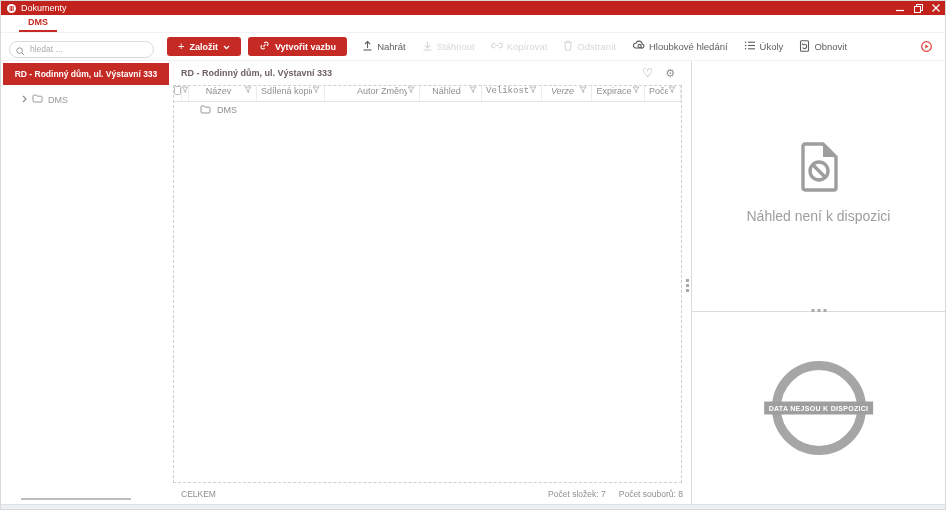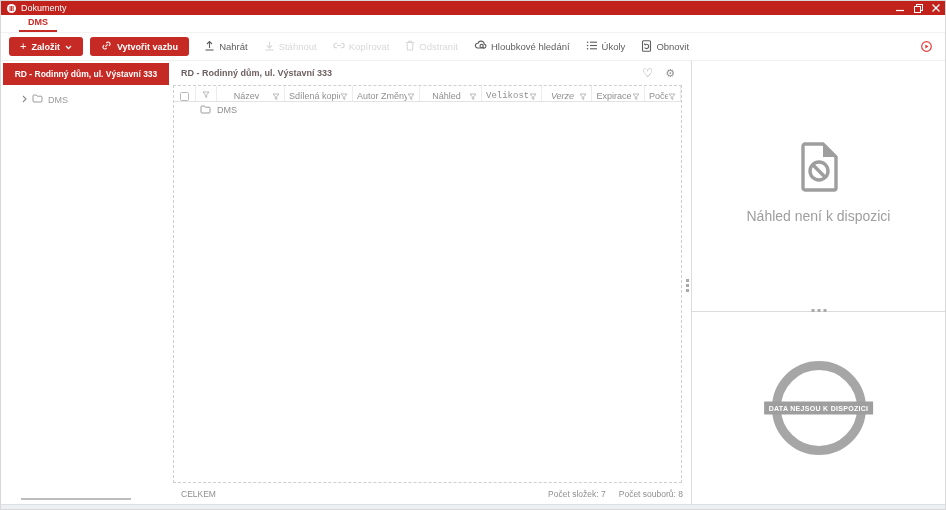--- a/index.html
+++ b/index.html
@@ -49,21 +49,21 @@
 
   
   .main{width:520px;flex:0 0 auto;display:flex;flex-direction:column;min-height:0;}
   .crumb-bar{height:24px;display:flex;align-items:center;padding:0 16px 0 10px;flex:0 0 auto;}
   .crumb{font-size:9px;font-weight:bold;color:#6e6060;}
   .crumb-icons{margin-left:auto;display:flex;align-items:center;gap:12px;color:#8f8f8f;}
   .heart{font-size:12px;line-height:1;}
   .gear{font-size:11px;line-height:1;}
   .table{flex:1 1 auto;margin:0 9px 0 2px;border:1px dashed #cfcfcf;display:flex;flex-direction:column;min-height:0;overflow:hidden;}
   .thead{height:16px;display:flex;align-items:stretch;border-bottom:1px solid #e3e3e3;flex:0 0 auto;}
-  .th{display:flex;align-items:flex-end;border-right:1px solid #ececec;font-size:9px;color:#8f8f8f;overflow:hidden;white-space:nowrap;}
+  .th{display:flex;align-items:flex-start;border-right:1px solid #ececec;font-size:9px;color:#8f8f8f;overflow:hidden;white-space:nowrap;}
   .th-check{width:22px;justify-content:center;}
   .th-funnel{width:22px;justify-content:center;}
   .th-col{padding:0 4px;}
   .th-col .th-label{flex:1 1 auto;text-align:center;overflow:hidden;}
   .checkbox{width:9px;height:9px;border:1px solid #b9b9b9;border-radius:1.5px;background:#fff;}
   .tbody{flex:1 1 auto;}
   .trow{height:15px;display:flex;align-items:center;padding-left:26px;gap:6px;font-size:9px;color:#8f8f8f;}
   .tfoot{height:21px;display:flex;align-items:center;padding:0 8px 0 10px;font-size:8.5px;color:#8f8f8f;flex:0 0 auto;}
   .tfoot .gap{flex:1 1 auto;}
   .tfoot span{white-space:nowrap;}
@@ -121,20 +121,29 @@
           </svg>
       </span>
     </div>
   </div>
 
   <div class="tabbar">
     <div class="tab">DMS</div>
   </div>
 
   <div class="toolbar">
+    <div class="search">
+      <span class="mag">
+        <svg width="9" height="9" viewBox="0 0 9 9" fill="none" stroke="#9a9a9a" stroke-width="1">
+            <circle cx="3.6" cy="3.6" r="2.8"></circle>
+            <line x1="5.8" y1="5.8" x2="8.2" y2="8.2"></line>
+          </svg>
+      </span>
+      <input type="text" placeholder="hledat ..." style="">
+    </div>
 
     <button class="btn-red">
       <span class="plus">+</span>
       <span>Založit</span>
       <span>
         <svg width="7" height="5" viewBox="0 0 7 5" fill="none" stroke="#fff" stroke-width="1.2">
             <path d="M1 1 L3.5 3.7 L6 1"></path>
           </svg>
       </span>
     </button>
@@ -291,21 +300,21 @@
               </span>
             </div>
             <div class="th th-col" style="width: 68px; flex: 0 0 auto;">
               <span class="th-label">Sdílená kopie</span>
               <span style="display: flex;">
                 <svg width="8" height="8" viewBox="0 0 8 8" fill="none" stroke="#b3b3b3" stroke-width="0.9">
                   <path d="M1 1 H7 L4.7 3.8 V6.6 L3.3 5.7 V3.8 Z"></path>
                 </svg>
               </span>
             </div>
-            <div class="th th-col" style="width: 67px; flex: 0 0 auto;">
+            <div class="th th-col" style="width: 67px; flex: 0 0 auto; margin-left: 28px;">
               <span class="th-label">Autor Změny</span>
               <span style="display: flex;">
                 <svg width="8" height="8" viewBox="0 0 8 8" fill="none" stroke="#b3b3b3" stroke-width="0.9">
                   <path d="M1 1 H7 L4.7 3.8 V6.6 L3.3 5.7 V3.8 Z"></path>
                 </svg>
               </span>
             </div>
             <div class="th th-col" style="width: 62px; flex: 0 0 auto;">
               <span class="th-label">Náhled</span>
               <span style="display: flex;">

